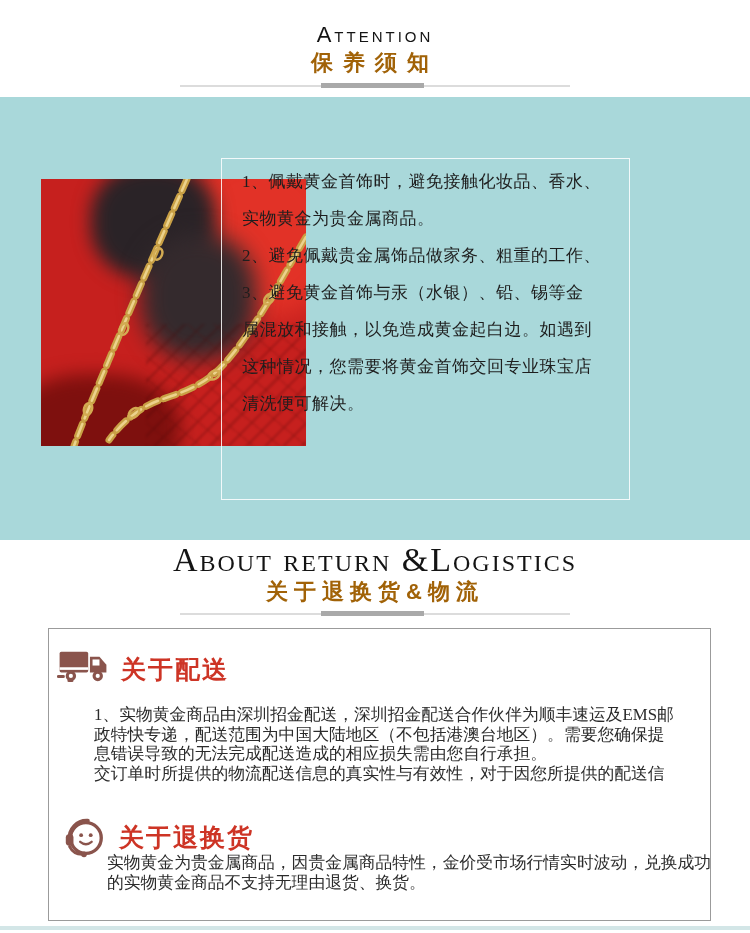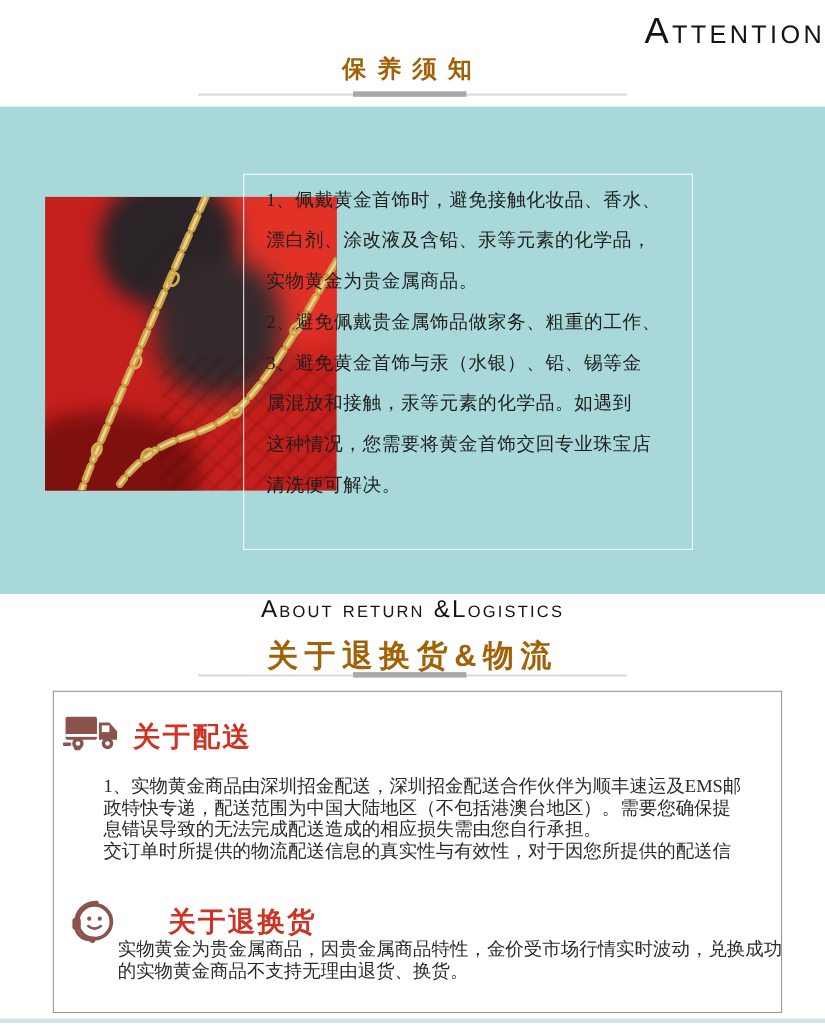--- a/index.html
+++ b/index.html
@@ -3,26 +3,26 @@
 <meta charset="utf-8">
 <style>
   html,body{margin:0;padding:0;background:#ffffff;}
   .page{position:relative;width:750px;height:933px;background:#ffffff;overflow:hidden;
         font-family:"Liberation Sans",sans-serif;}
 
   
   .title-en{position:absolute;left:0;width:750px;text-align:center;
             font-variant:small-caps;font-weight:400;color:#141414;
             font-family:"Liberation Sans",sans-serif;}
-  .title-en.one{top:9px;font-size:33px;letter-spacing:3px;text-align:right;}
-  .title-en.two{top:541px;font-size:22px;letter-spacing:2px;}
+  .title-en.one{top:22px;font-size:22px;letter-spacing:3px;}
+  .title-en.two{top:541px;font-size:34px;letter-spacing:2px;font-family:Liberation Serif, serif;}
   .title-cn{position:absolute;left:0;width:750px;text-align:center;
             font-weight:bold;color:#a16207;}
   .title-cn.one{top:48px;font-size:22px;letter-spacing:10px;}
-  .title-cn.two{top:577px;font-size:28px;letter-spacing:6px;}
+  .title-cn.two{top:577px;font-size:22px;letter-spacing:6px;}
   .divider-light{position:absolute;left:180px;width:390px;height:2px;background:#dcdcdc;}
   .divider-dark{position:absolute;left:321px;width:103px;height:5px;background:#a9a9a9;}
 
   
   .care-band{position:absolute;left:0;top:97px;width:750px;height:443px;background:#a9d8da;}
   .photo{position:absolute;left:41px;top:82px;width:265px;height:267px;
          background:#c6201e;overflow:hidden;}
   .photo .blob{position:absolute;border-radius:45%;}
   .blob-bright{left:140px;top:-30px;width:160px;height:170px;background:#e23227;filter:blur(14px);}
   .blob-dark1{left:50px;top:-15px;width:125px;height:115px;background:#2a2327;filter:blur(9px);}
@@ -44,21 +44,21 @@
 
   
   .logi-box{position:absolute;left:48px;top:628px;width:663px;height:293px;
             border:1px solid #9b9b9b;box-sizing:border-box;background:#ffffff;padding-left:36px;}
   .icon-truck{position:absolute;left:8px;top:17px;width:52px;height:46px;}
   .icon-cs{position:absolute;left:12px;top:186px;width:46px;height:46px;}
   .red-heading{position:absolute;color:#cd3425;font-weight:bold;
                font-family:"Liberation Serif","DejaVu Serif",serif;
                font-size:25px;letter-spacing:2px;white-space:nowrap;}
   .red-heading.delivery{left:72px;top:24px;}
-  .red-heading.returns{left:70px;top:192px;margin-left:34px;}
+  .red-heading.returns{left:70px;top:192px;}
   .para{position:absolute;}
   .para .pline{font-family:"Liberation Serif","DejaVu Serif",serif;
                font-size:16.8px;line-height:19.5px;color:#2b2b2b;white-space:nowrap;}
   .para.delivery{left:45px;top:76px;}
   .para.returns{left:58px;top:224px;}
 
   .bottom-strip{position:absolute;left:0;top:926px;width:750px;height:4px;background:#d3e6e7;}
 </style>
 </head>
 <body>
@@ -91,25 +91,24 @@
             <ellipse cx="228" cy="120" rx="6" ry="4" transform="rotate(-50 228 120)"></ellipse>
             <ellipse cx="173" cy="196" rx="6" ry="4" transform="rotate(-30 173 196)"></ellipse>
             <ellipse cx="93" cy="234" rx="6" ry="4" transform="rotate(-40 93 234)"></ellipse>
           </g>
         </g>
       </svg>
     </div>
 
     <div class="care-box">
       <div class="care-line">1、佩戴黄金首饰时，避免接触化妆品、香水、</div>
-      <div class="care-line">漂白剂、涂改液及含铅、汞等元素的化学品，</div>
       <div class="care-line">实物黄金为贵金属商品。</div>
       <div class="care-line">2、避免佩戴贵金属饰品做家务、粗重的工作、</div>
       <div class="care-line">3、避免黄金首饰与汞（水银）、铅、锡等金</div>
-      <div class="care-line">属混放和接触，汞等元素的化学品。如遇到</div>
+      <div class="care-line">属混放和接触，以免造成黄金起白边。如遇到</div>
       <div class="care-line">这种情况，您需要将黄金首饰交回专业珠宝店</div>
       <div class="care-line">清洗便可解决。</div>
     </div>
   </div>
 
   <div class="title-en two">About return &amp;Logistics</div>
   <div class="title-cn two">关于退换货&amp;物流</div>
   <div class="divider-light" style="top:613px;"></div>
   <div class="divider-dark" style="top:611px;"></div>
 

